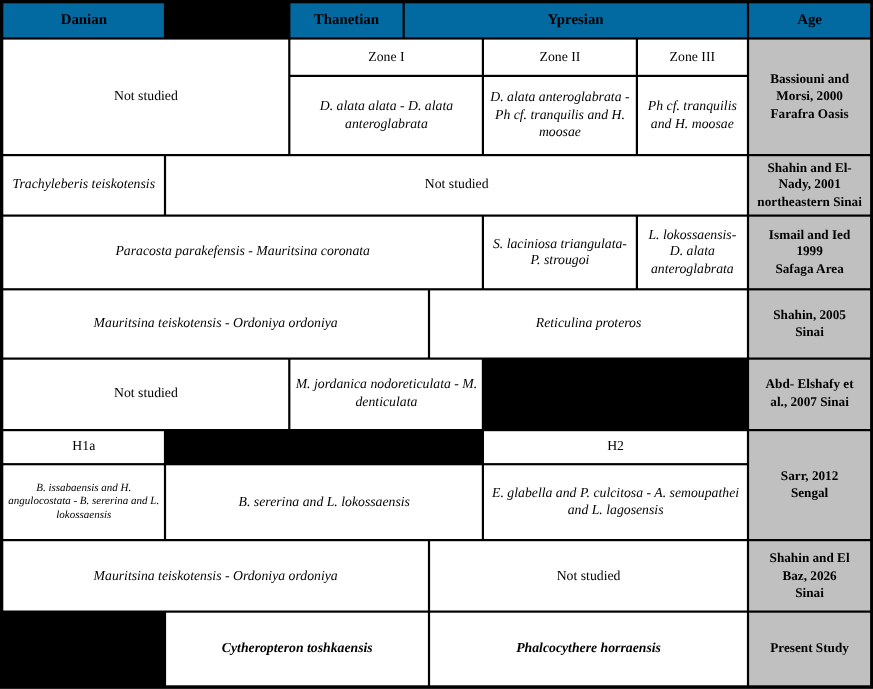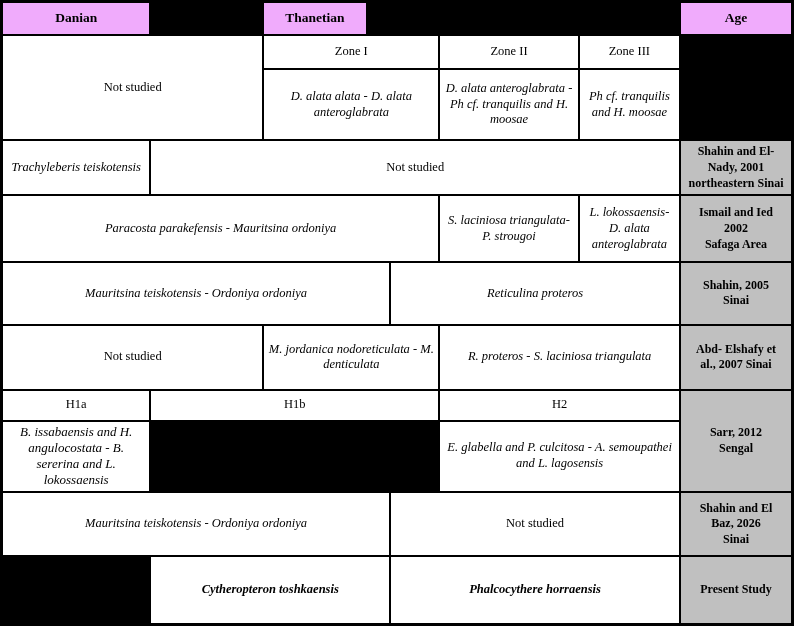--- a/index.html
+++ b/index.html
@@ -30,81 +30,84 @@
     align-items: center;
     justify-content: center;
     text-align: center;
     padding: 2px 4px;
     box-sizing: border-box;
     color: #000;
     font-size: 12.5px;
     line-height: 1.25;
   }
   .hdr {
-    background: #f0abfc;
+    background: #0369a1;
     font-weight: bold;
     font-size: 13.5px;
   }
   .age {
     background: #c0c0c0;
     font-weight: bold;
     font-size: 12px;
     white-space: pre-line;
     line-height: 1.3;
   }
   .taxa { font-style: italic; }
   .bold { font-weight: bold; }
   .plain { font-style: normal; }
-  .small { font-size: 13px; }
+  .small { font-size: 10px; }
 </style>
 </head>
 <body>
 
 <div class="corr-table">
 
   <div class="cell hdr" style="grid-area:1/1/2/2">Danian</div>
   <div class="cell hdr" style="grid-area:1/3/2/4">Thanetian</div>
+  <div class="cell hdr" style="grid-area:1/4/2/8">Ypresian</div>
   <div class="cell hdr" style="grid-area:1/8/2/9">Age</div>
 
   <div class="cell plain" style="grid-area:2/1/4/3">Not studied</div>
   <div class="cell plain" style="grid-area:2/3/3/6">Zone I</div>
   <div class="cell plain" style="grid-area:2/6/3/7">Zone II</div>
   <div class="cell plain" style="grid-area:2/7/3/8">Zone III</div>
   <div class="cell taxa" style="grid-area:3/3/4/6">D. alata alata - D. alata anteroglabrata</div>
   <div class="cell taxa" style="grid-area:3/6/4/7">D. alata anteroglabrata - Ph cf. tranquilis and H. moosae</div>
   <div class="cell taxa" style="grid-area:3/7/4/8">Ph cf. tranquilis and H. moosae</div>
+  <div class="cell age" style="grid-area:2/8/4/9">Bassiouni and
+Morsi, 2000
+Farafra Oasis</div>
 
   <div class="cell taxa" style="grid-area:4/1/5/2">Trachyleberis teiskotensis</div>
   <div class="cell plain" style="grid-area:4/2/5/8">Not studied</div>
   <div class="cell age" style="grid-area:4/8/5/9">Shahin and El-
 Nady, 2001
 northeastern Sinai</div>
 
-  <div class="cell taxa" style="grid-area:5/1/6/6">Paracosta parakefensis - Mauritsina ordoniya</div>
+  <div class="cell taxa" style="grid-area:5/1/6/6">Paracosta parakefensis - Mauritsina coronata</div>
   <div class="cell taxa" style="grid-area:5/6/6/7">S. laciniosa triangulata- P. strougoi</div>
   <div class="cell taxa" style="grid-area:5/7/6/8">L. lokossaensis- D. alata anteroglabrata</div>
   <div class="cell age" style="grid-area:5/8/6/9">Ismail and Ied
-2002
+1999
 Safaga Area</div>
 
   <div class="cell taxa" style="grid-area:6/1/7/5">Mauritsina teiskotensis - Ordoniya ordoniya</div>
   <div class="cell taxa" style="grid-area:6/5/7/8">Reticulina proteros</div>
   <div class="cell age" style="grid-area:6/8/7/9">Shahin, 2005
 Sinai</div>
 
   <div class="cell plain" style="grid-area:7/1/8/3">Not studied</div>
   <div class="cell taxa" style="grid-area:7/3/8/6">M. jordanica nodoreticulata - M. denticulata</div>
-  <div class="cell taxa" style="grid-area:7/6/8/8">R. proteros - S. laciniosa triangulata</div>
   <div class="cell age" style="grid-area:7/8/8/9">Abd- Elshafy et
 al., 2007 Sinai</div>
 
   <div class="cell plain" style="grid-area:8/1/9/2">H1a</div>
-  <div class="cell plain" style="grid-area:8/2/9/6">H1b</div>
   <div class="cell plain" style="grid-area:8/6/9/8">H2</div>
   <div class="cell taxa small" style="grid-area:9/1/10/2">B. issabaensis and H. angulocostata - B. sererina and L. lokossaensis</div>
+  <div class="cell taxa" style="grid-area:9/2/10/6">B. sererina and L. lokossaensis</div>
   <div class="cell taxa" style="grid-area:9/6/10/8">E. glabella and P. culcitosa - A. semoupathei and L. lagosensis</div>
   <div class="cell age" style="grid-area:8/8/10/9">Sarr, 2012
 Sengal</div>
 
   <div class="cell taxa" style="grid-area:10/1/11/5">Mauritsina teiskotensis - Ordoniya ordoniya</div>
   <div class="cell plain" style="grid-area:10/5/11/8">Not studied</div>
   <div class="cell age" style="grid-area:10/8/11/9">Shahin and El
 Baz, 2026
 Sinai</div>
 

